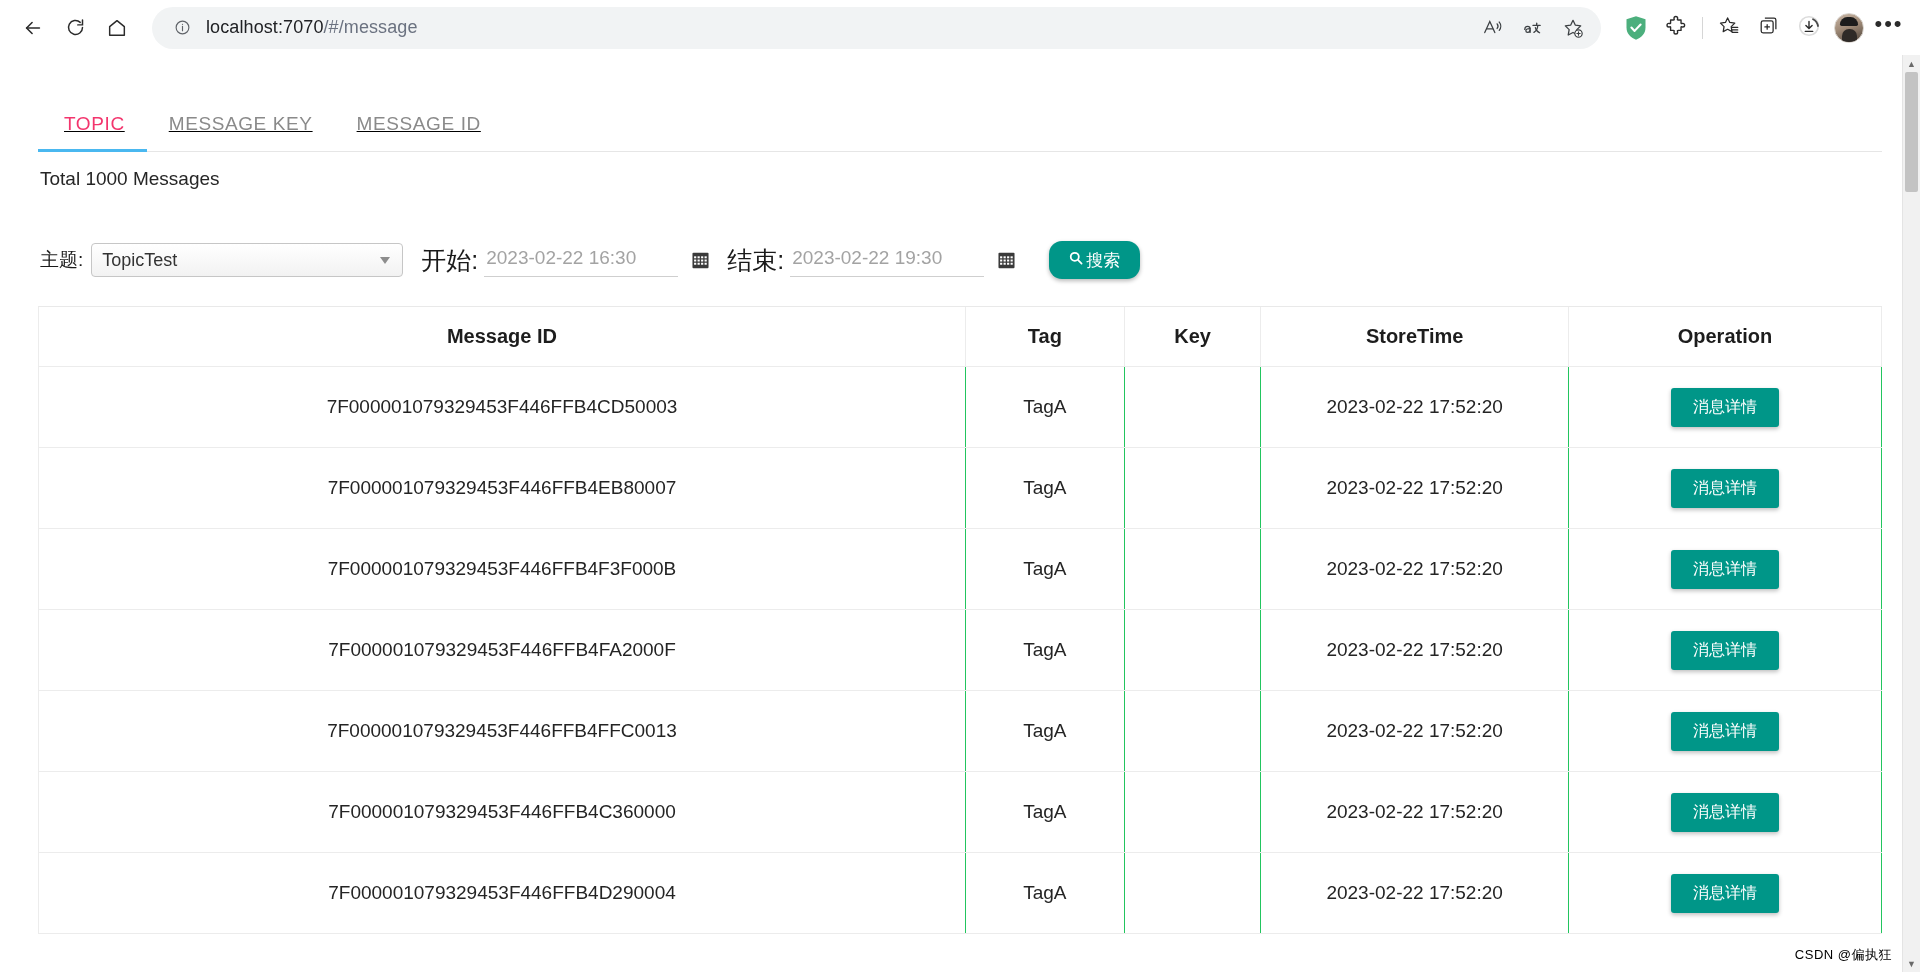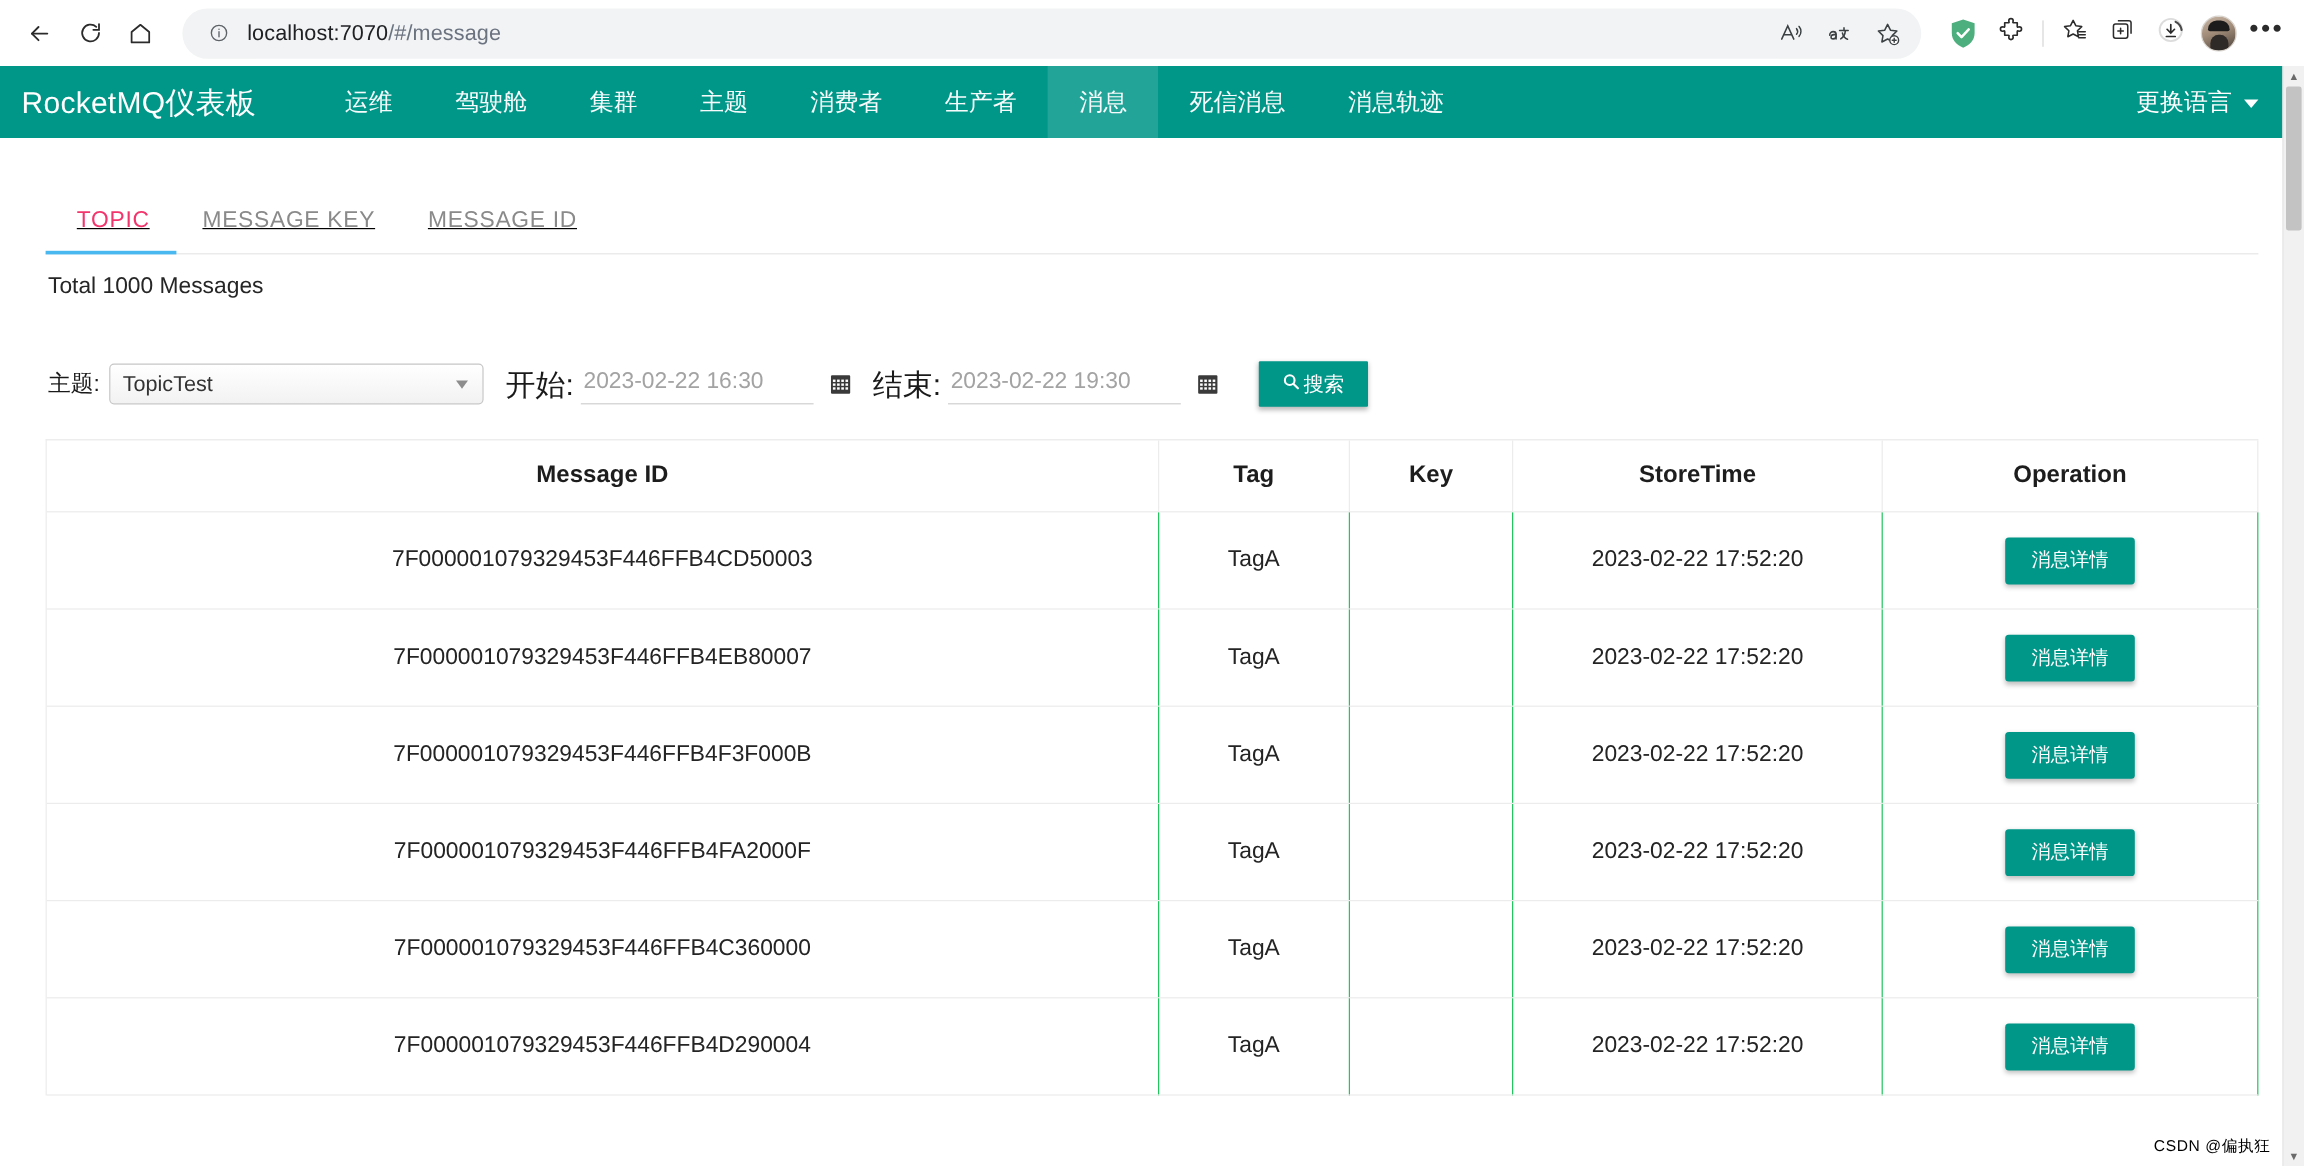--- a/index.html
+++ b/index.html
@@ -280,21 +280,21 @@
     margin-left: 14px;
     color: #3a3a3a;
     display: flex;
     align-items: center;
   }
   .search-btn {
     margin-left: 34px;
     background: #009688;
     color: #ffffff;
     border: none;
-    border-radius: 1px;
+    border-radius: 13px;
     height: 38px;
     padding: 0 20px;
     font-size: 17px;
     display: flex;
     align-items: center;
     gap: 3px;
     box-shadow: 0 2px 4px rgba(0,0,0,0.28);
     font-family: "Liberation Sans", sans-serif;
     white-space: nowrap;
   }
@@ -519,38 +519,20 @@
     </div>
 
     <div class="tb-icon">
       <span class="dots">•••</span>
     </div>
   </div>
 </div>
 
 <div class="viewport">
 
-  <div class="app-nav">
-    <div class="brand">RocketMQ仪表板</div>
-    <div class="nav-items">
-      <div class="nav-item">运维</div>
-      <div class="nav-item">驾驶舱</div>
-      <div class="nav-item">集群</div>
-      <div class="nav-item">主题</div>
-      <div class="nav-item">消费者</div>
-      <div class="nav-item">生产者</div>
-      <div class="nav-item active">消息</div>
-      <div class="nav-item">死信消息</div>
-      <div class="nav-item">消息轨迹</div>
-    </div>
-    <div class="nav-lang">
-      <span>更换语言</span>
-      <span class="caret-down"></span>
-    </div>
-  </div>
 
   <div class="content">
 
     <div class="tabs">
       <div class="tab active">TOPIC</div>
       <div class="tab">MESSAGE KEY</div>
       <div class="tab">MESSAGE ID</div>
     </div>
 
     <div class="total-line">Total 1000 Messages</div>
@@ -648,20 +630,27 @@
             <td><span class="detail-btn">消息详情</span></td>
           </tr>
           <tr>
             <td>7F000001079329453F446FFB4FA2000F</td>
             <td>TagA</td>
             <td></td>
             <td>2023-02-22 17:52:20</td>
             <td><span class="detail-btn">消息详情</span></td>
           </tr>
           <tr>
+            <td>7F000001079329453F446FFB4FFC0013</td>
+            <td>TagA</td>
+            <td></td>
+            <td>2023-02-22 17:52:20</td>
+            <td><span class="detail-btn">消息详情</span></td>
+          </tr>
+          <tr>
             <td>7F000001079329453F446FFB4C360000</td>
             <td>TagA</td>
             <td></td>
             <td>2023-02-22 17:52:20</td>
             <td><span class="detail-btn">消息详情</span></td>
           </tr>
           <tr>
             <td>7F000001079329453F446FFB4D290004</td>
             <td>TagA</td>
             <td></td>

